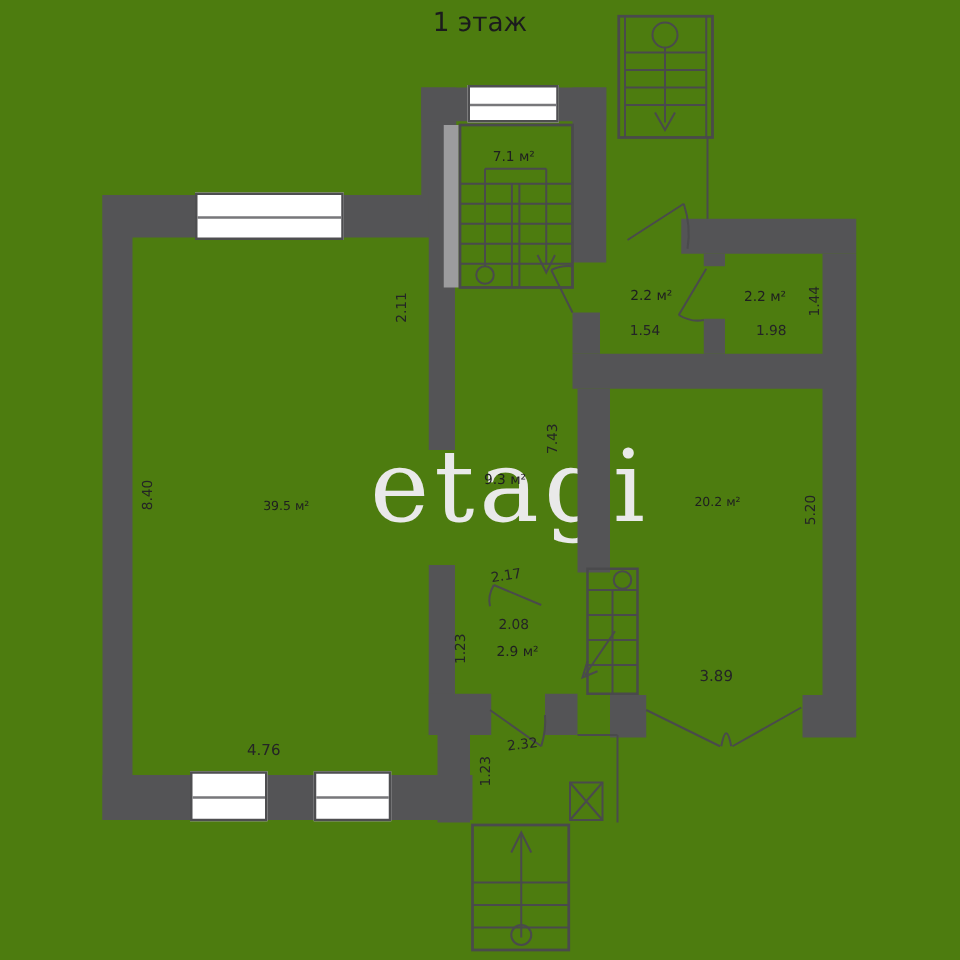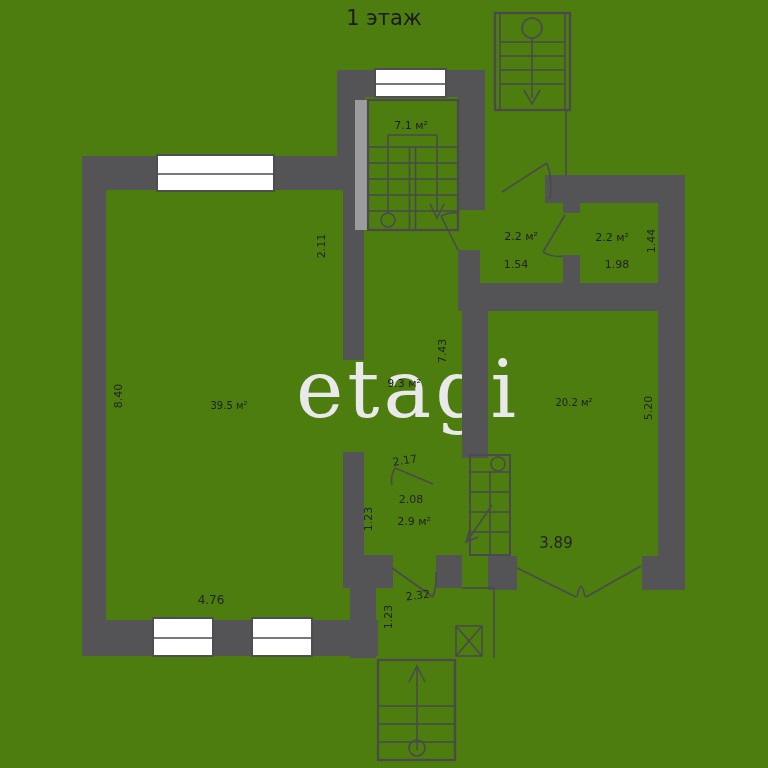--- a/index.html
+++ b/index.html
@@ -142,20 +142,20 @@
   <div class="lbl area" style="left:392px;top:516px;width:44px">2.9 м²</div>
 
   <div class="lbl dim rot" style="left:302px;top:240px;width:40px">2.11</div>
   <div class="lbl dim rot" style="left:99px;top:390px;width:40px">8.40</div>
   <div class="lbl dim" style="left:187px;top:594px;width:48px;font-size:12px">4.76</div>
   <div class="lbl dim" style="left:494px;top:259px;width:44px">1.54</div>
   <div class="lbl dim" style="left:595px;top:259px;width:44px">1.98</div>
   <div class="lbl dim rot" style="left:632px;top:235px;width:40px">1.44</div>
   <div class="lbl dim rot" style="left:423px;top:345px;width:40px">7.43</div>
   <div class="lbl dim rot" style="left:629px;top:402px;width:40px">5.20</div>
-  <div class="lbl dim" style="left:532px;top:535px;width:48px;font-size:15px">3.89</div>
+  <div class="lbl dim" style="left:549px;top:535px;width:48px;font-size:12px">3.89</div>
   <div class="lbl dim" style="left:383px;top:455px;width:44px;transform:rotate(-9deg)">2.17</div>
   <div class="lbl dim" style="left:389px;top:494px;width:44px">2.08</div>
   <div class="lbl dim rot" style="left:349px;top:513px;width:40px">1.23</div>
   <div class="lbl dim" style="left:396px;top:590px;width:44px;transform:rotate(-7deg)">2.32</div>
   <div class="lbl dim rot" style="left:369px;top:611px;width:40px">1.23</div>
 
 </div>
 
 </body></html>

